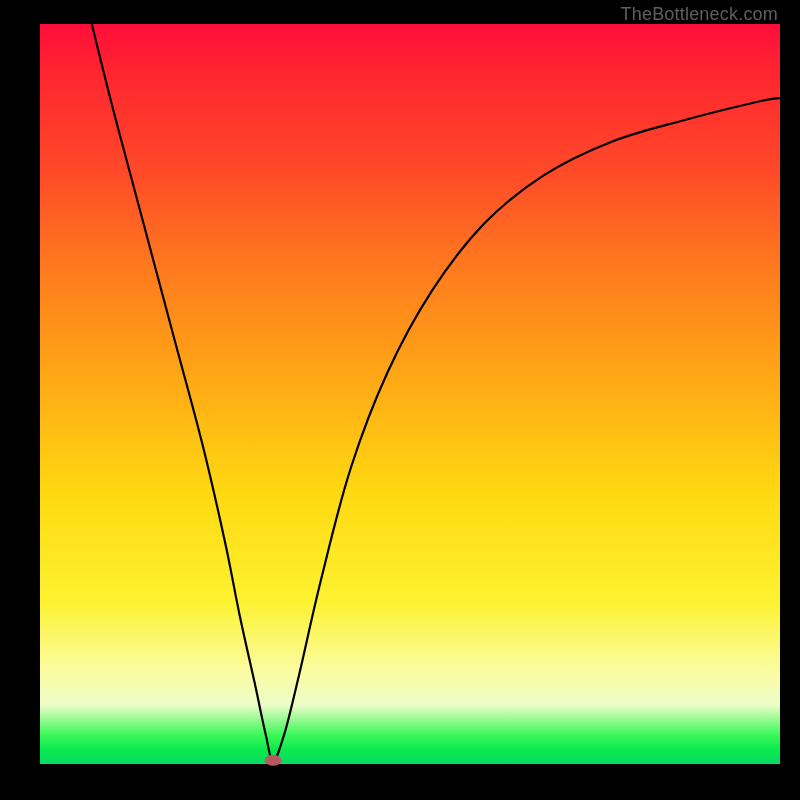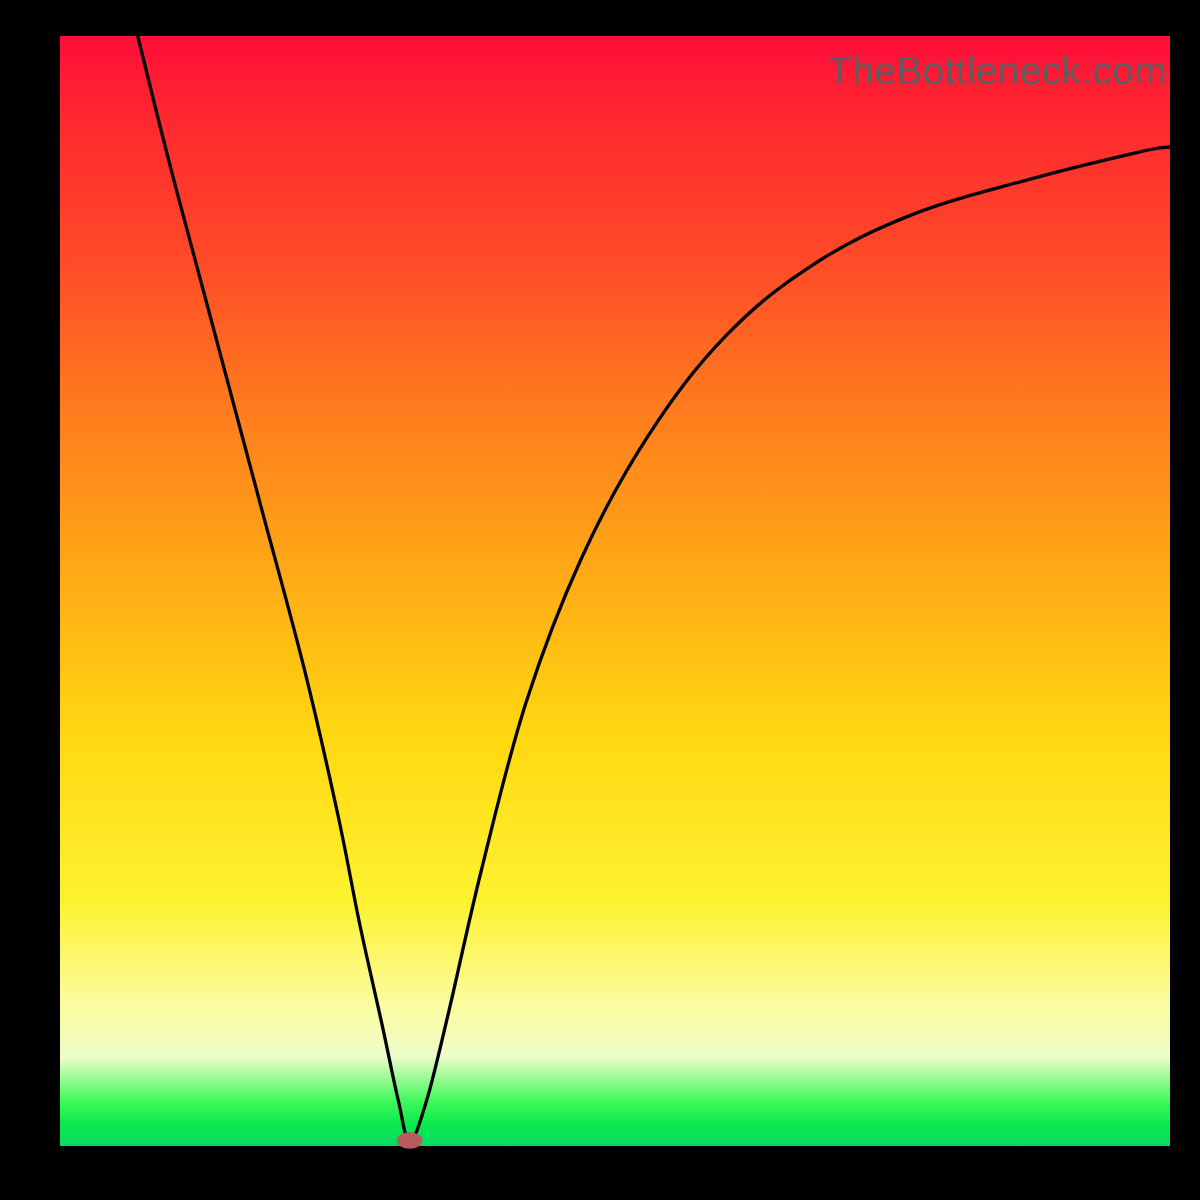--- a/index.html
+++ b/index.html
@@ -38,25 +38,24 @@
       #3ef85a 96%,
       #0bea4e 98%,
       #06da63 100%
     );
   }
   .watermark {
     position: absolute;
     top: 4px;
     right: 22px;
     color: #5e5e5e;
-    font-size: 26px;
+    font-size: 18px;
     font-weight: 500;
     letter-spacing: 0.2px;
     user-select: none;
-    margin-top: 28px;
   }
   svg.curve {
     position: absolute;
     left: 0;
     top: 0;
     width: 740px;
     height: 740px;
     overflow: visible;
   }
   .curve-path {

